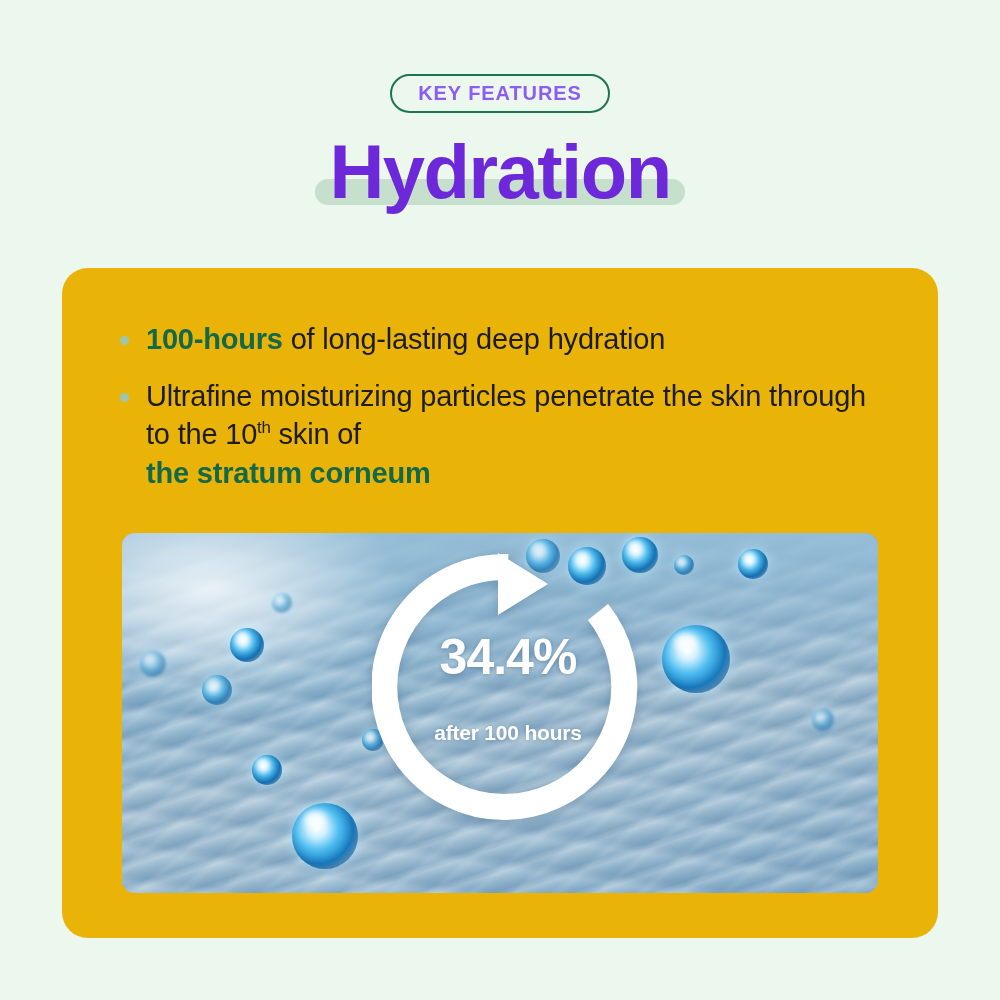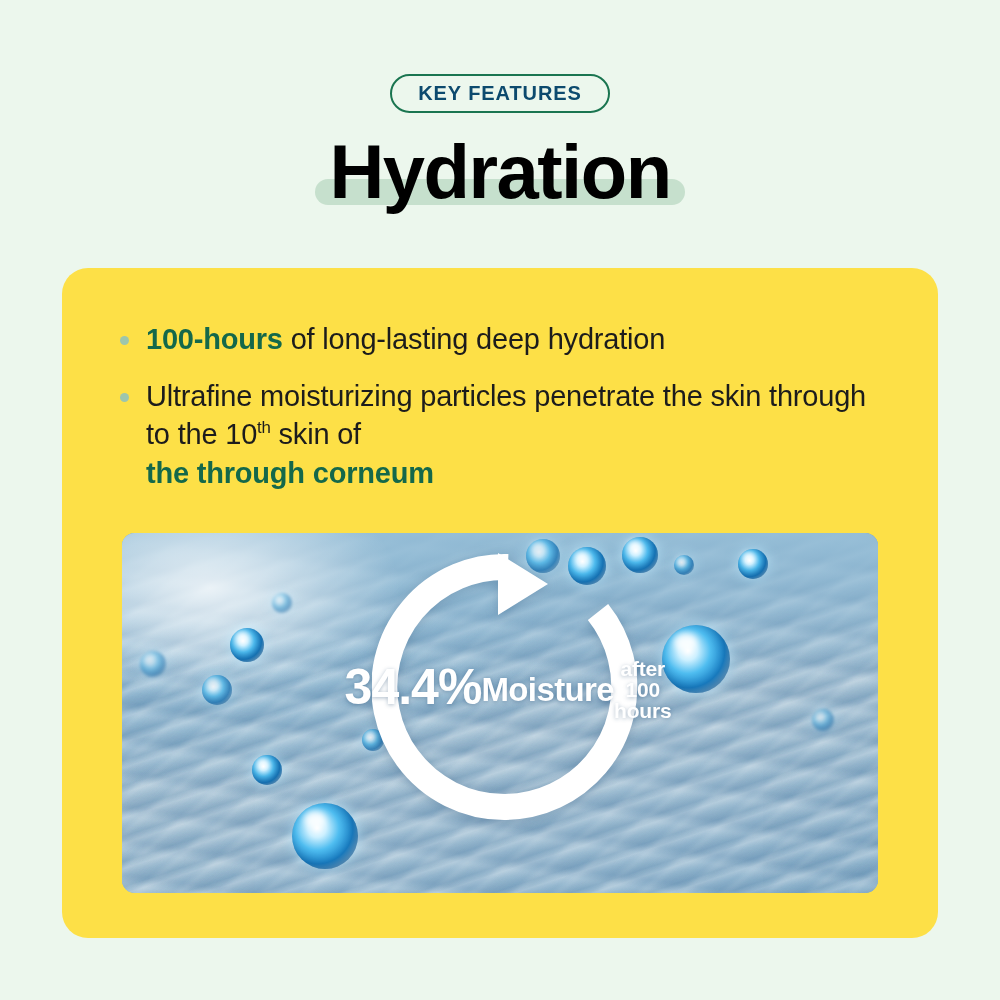--- a/index.html
+++ b/index.html
@@ -22,21 +22,21 @@
     top: 74px;
     left: 0;
     width: 1000px;
     display: flex;
     justify-content: center;
   }
   .badge {
     border: 2.5px solid #1a7550;
     border-radius: 999px;
     padding: 7px 26px 8px 26px;
-    color: #0c4a6e;
+    color: #8b5cf6;
     font-size: 20px;
     font-weight: bold;
     letter-spacing: 0.9px;
     line-height: 1;
     background: transparent;
   }
 
   
   .title-wrap {
     position: absolute;
@@ -57,34 +57,34 @@
     height: 26px;
     background: #c6e0cd;
     border-radius: 999px;
     z-index: 0;
   }
   .title-text {
     position: relative;
     z-index: 1;
     font-size: 76px;
     font-weight: bold;
-    color: #000000;
+    color: #6d28d9;
     letter-spacing: -1.5px;
     line-height: 1.15;
     padding: 0 22px;
   }
 
   
   .card {
     position: absolute;
     left: 62px;
     top: 268px;
     width: 876px;
     height: 670px;
-    background: #fde047;
+    background: #eab308;
     border-radius: 26px;
   }
 
   
   .bullets {
     position: absolute;
     left: 58px;
     top: 52px;
     width: 760px;
   }
@@ -207,26 +207,27 @@
   }
   .ring svg { width: 100%; height: 100%; display: block; filter: drop-shadow(0 2px 6px rgba(20,60,100,0.25)); }
 
   .stat {
     position: absolute;
     left: 250px;
     top: 18px;
     width: 272px;
     height: 272px;
     display: flex;
-    flex-direction: row;
+    flex-direction: column;
     align-items: center;
     justify-content: center;
     color: #ffffff;
     text-align: center;
     text-shadow: 0 1px 4px rgba(20,60,100,0.35);
+    gap: 36px;
   }
   .stat-value { font-size: 50px; font-weight: bold; line-height: 1; letter-spacing: -1px; }
   .stat-label { font-size: 33px; font-weight: bold; line-height: 0.98; margin-top: 6px; letter-spacing: -0.6px; }
   .stat-sub { font-size: 21px; font-weight: bold; line-height: 1; margin-top: 4px; letter-spacing: -0.2px; }
 </style>
 </head>
 <body>
 
 <div class="badge-row">
   <div class="badge">KEY FEATURES</div>
@@ -246,21 +247,21 @@
     <div class="bullet">
       <span class="bullet-dot"></span>
       <div class="bullet-text">
         <span class="g">100-hours</span><span> of long-lasting deep hydration</span>
       </div>
     </div>
 
     <div class="bullet">
       <span class="bullet-dot"></span>
       <div class="bullet-text">
-        <span>Ultrafine moisturizing particles penetrate the skin through to the 10</span><span class="sup">th</span><span> skin of </span><br><span class="g">the through corneum</span>
+        <span>Ultrafine moisturizing particles penetrate the skin through to the 10</span><span class="sup">th</span><span> skin of </span><br><span class="g">the stratum corneum</span>
       </div>
     </div>
 
   </div>
 
   <div class="photo">
     <div class="photo-bg"></div>
     <div class="tex1"></div>
     <div class="tex2"></div>
     <div class="tex3"></div>
@@ -285,18 +286,17 @@
     <div class="ring">
       <svg viewBox="0 0 272 272" xmlns="http://www.w3.org/2000/svg">
         <path d="M136 16
                  A120 120 0 1 0 226 61" fill="none" stroke="#ffffff" stroke-width="26" stroke-linecap="butt"></path>
         <polygon points="126,2 126,64 176,33" fill="#ffffff"></polygon>
       </svg>
     </div>
 
     <div class="stat">
       <div class="stat-value">34.4%</div>
-      <div class="stat-label">Moisture</div>
       <div class="stat-sub">after 100 hours</div>
     </div>
   </div>
 
 </div>
 
 </body></html>

